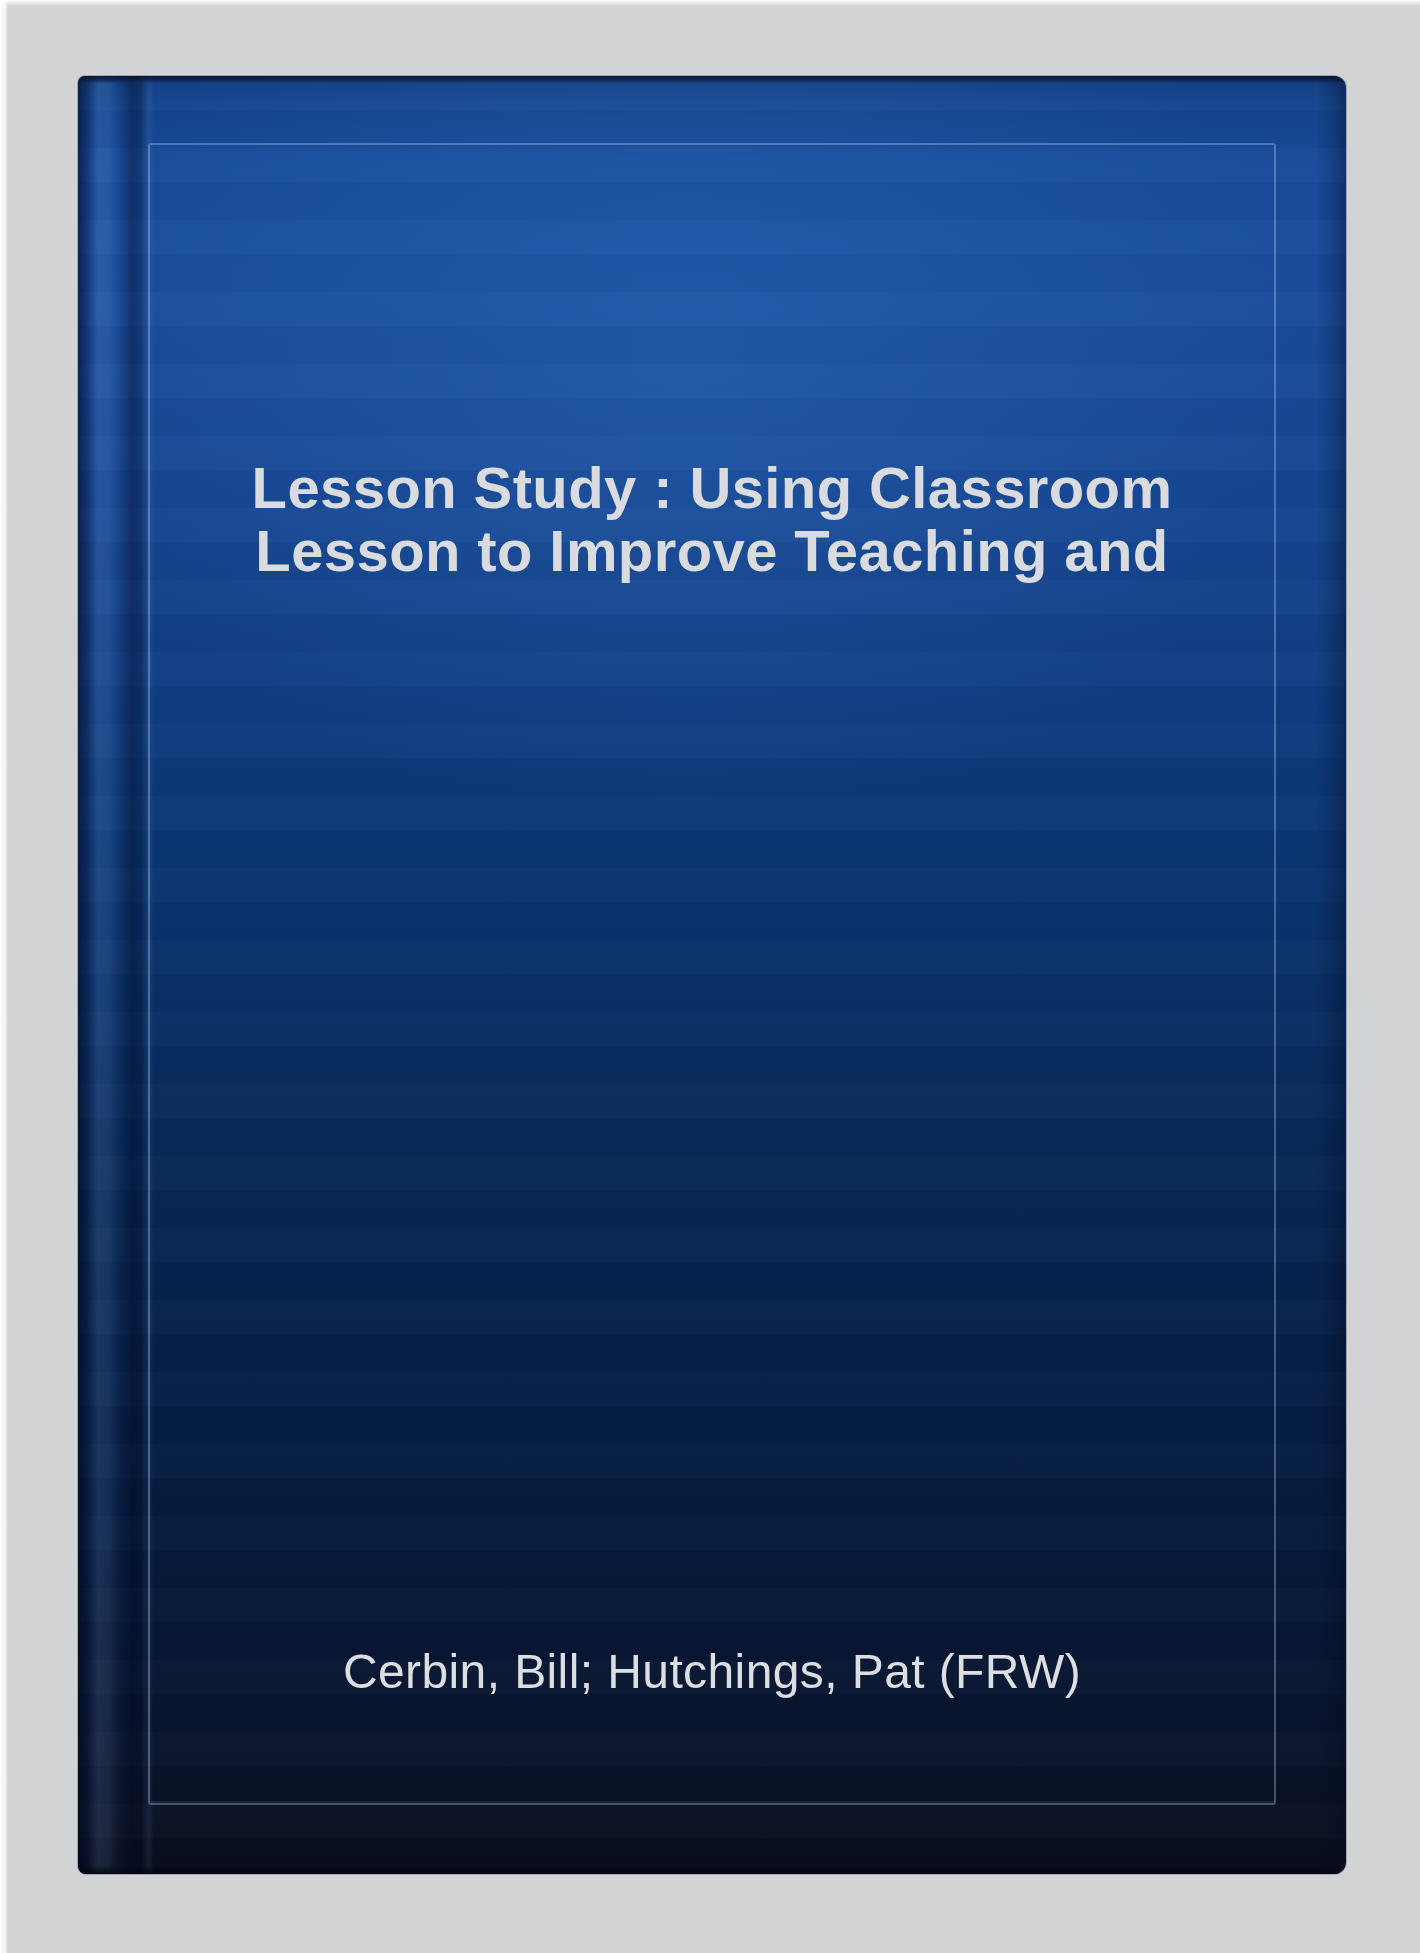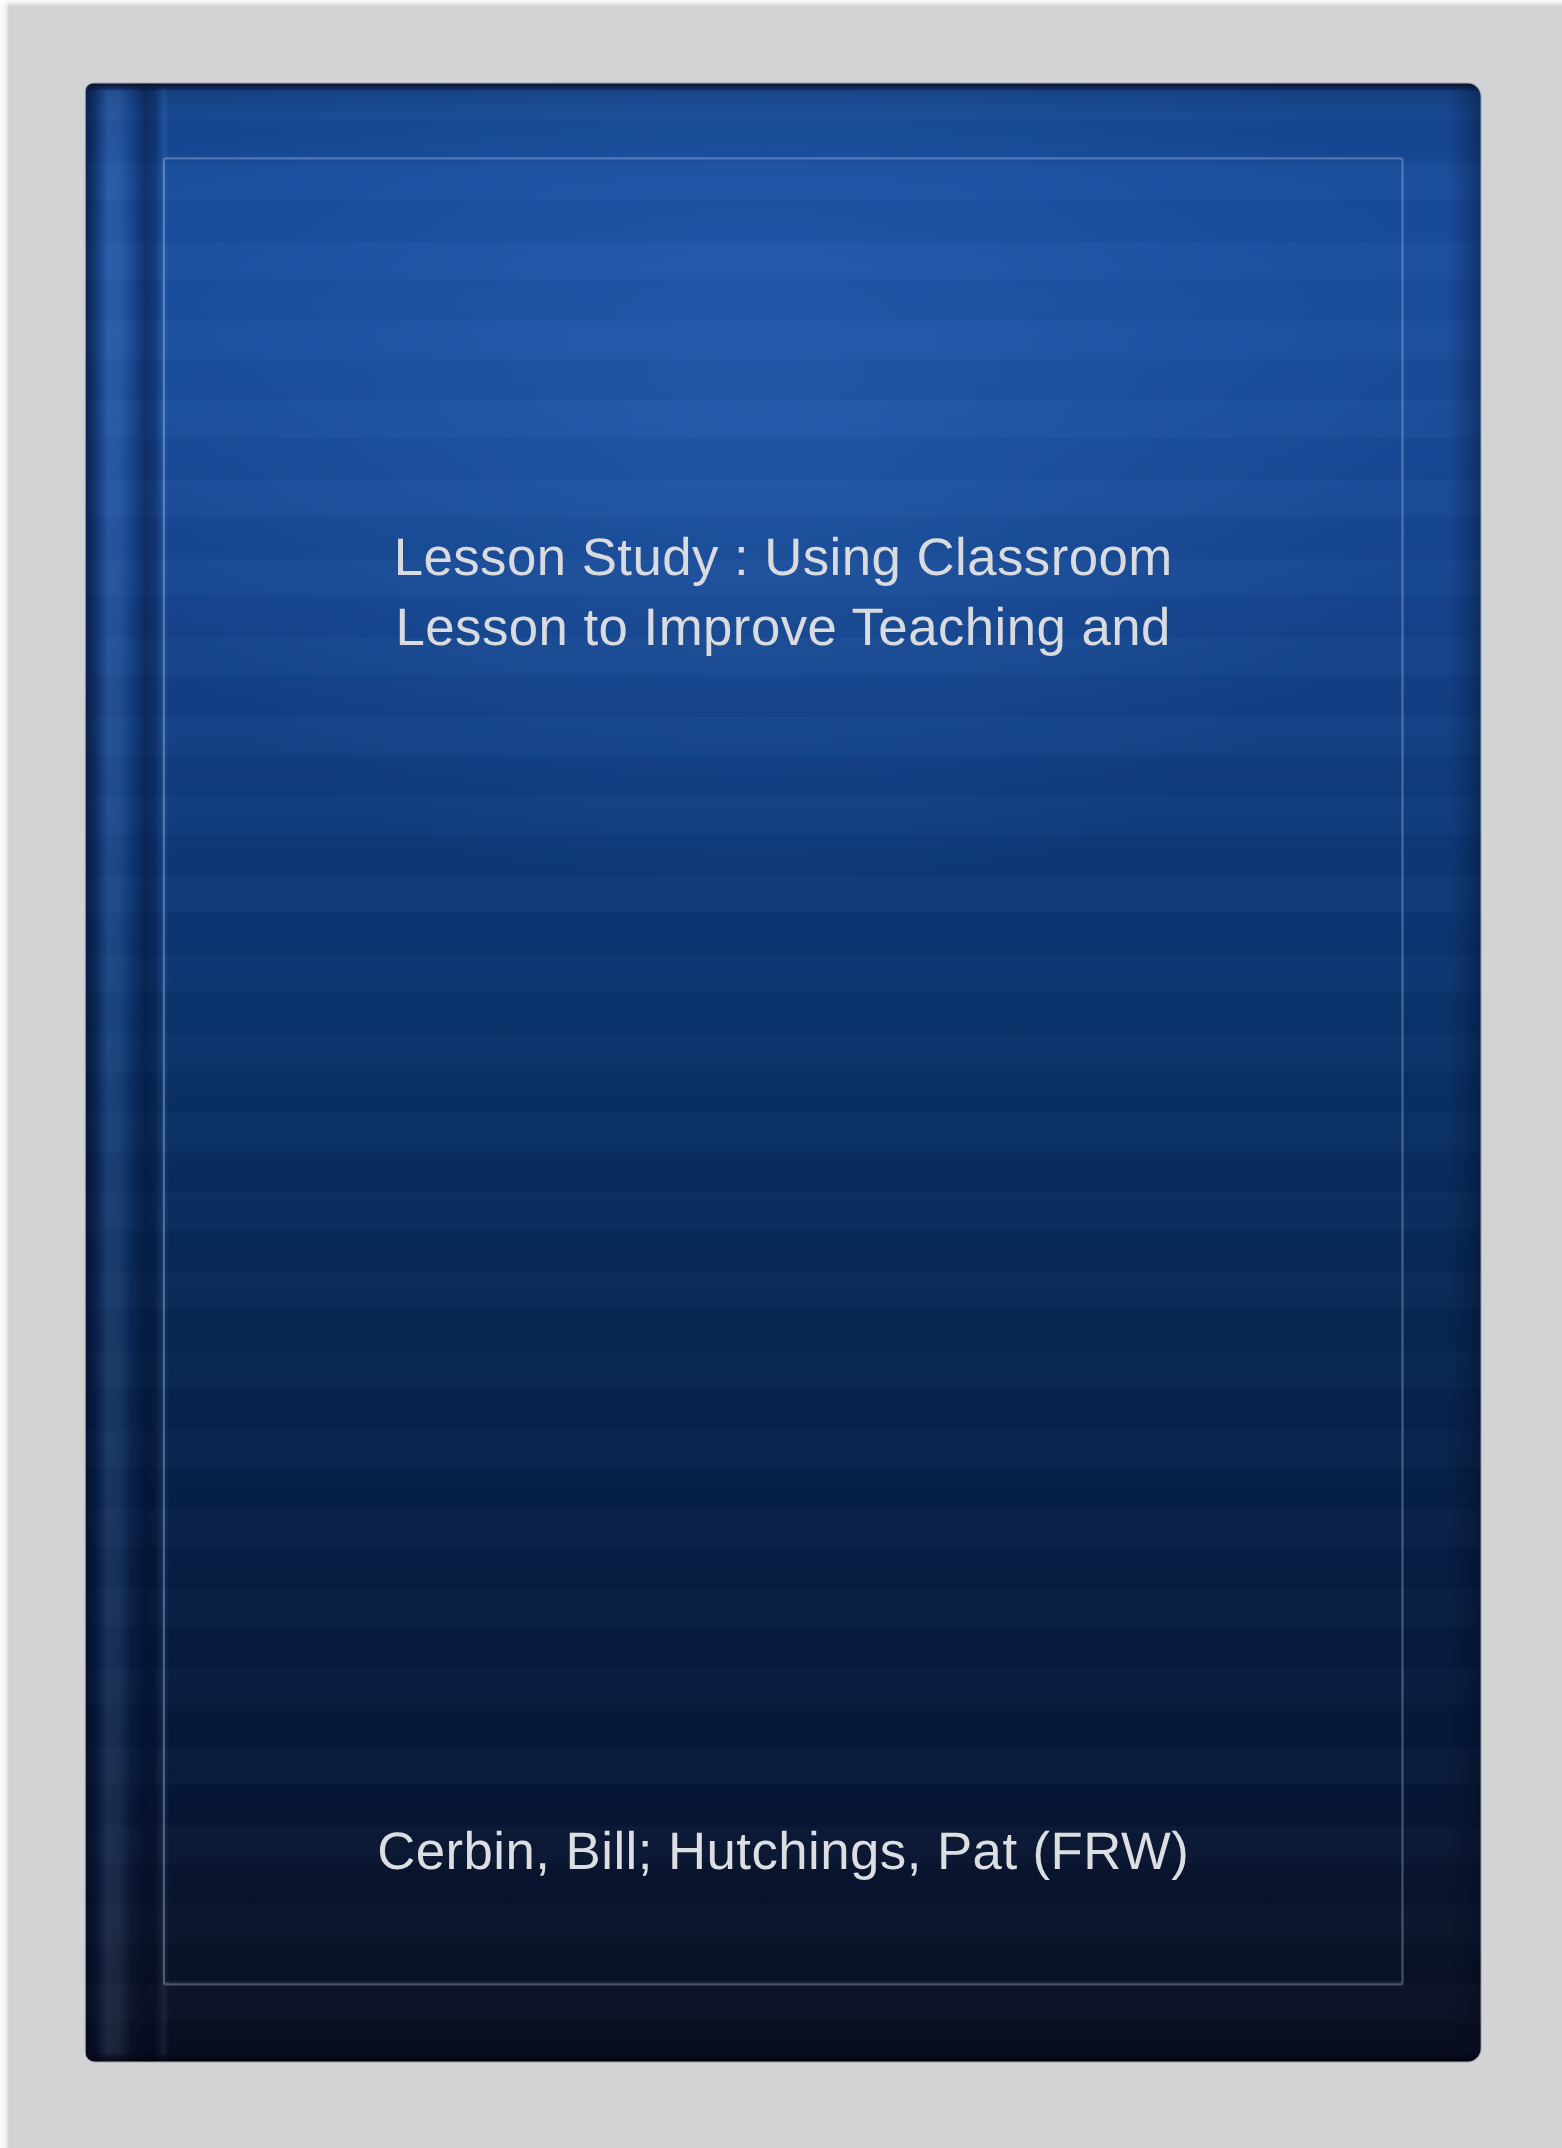--- a/index.html
+++ b/index.html
@@ -92,38 +92,37 @@
   
   .border-frame {
     position: absolute;
     left: 70px; right: 70px; top: 67px; bottom: 69px;
     border: 2px solid rgba(195,218,246,0.32);
     border-radius: 3px;
     box-shadow: inset 0 -13px 0 -11px rgba(140,170,215,0.12);
   }
   .title {
     position: absolute;
-    left: 90px; right: 90px; top: 400px;
+    left: 90px; right: 90px; top: 380px;
     text-align: center;
     color: #d9dbdf;
-    font-size: 48px;
+    font-size: 58px;
     line-height: 63px;
-    font-weight: 400;
+    font-weight: 700;
     letter-spacing: 0.4px;
   }
   .author {
     position: absolute;
     left: 40px; right: 40px; top: 1568px;
     text-align: center;
     color: #dcdee2;
     font-size: 48px;
     line-height: 56px;
     font-weight: 400;
     letter-spacing: 0.4px;
-    margin-top: 12px;
   }
 </style>
 </head>
 <body>
 
 <div class="stage">
   <div class="edge-highlight-left"></div>
   <div class="edge-highlight-top"></div>
 
   <div class="book">

